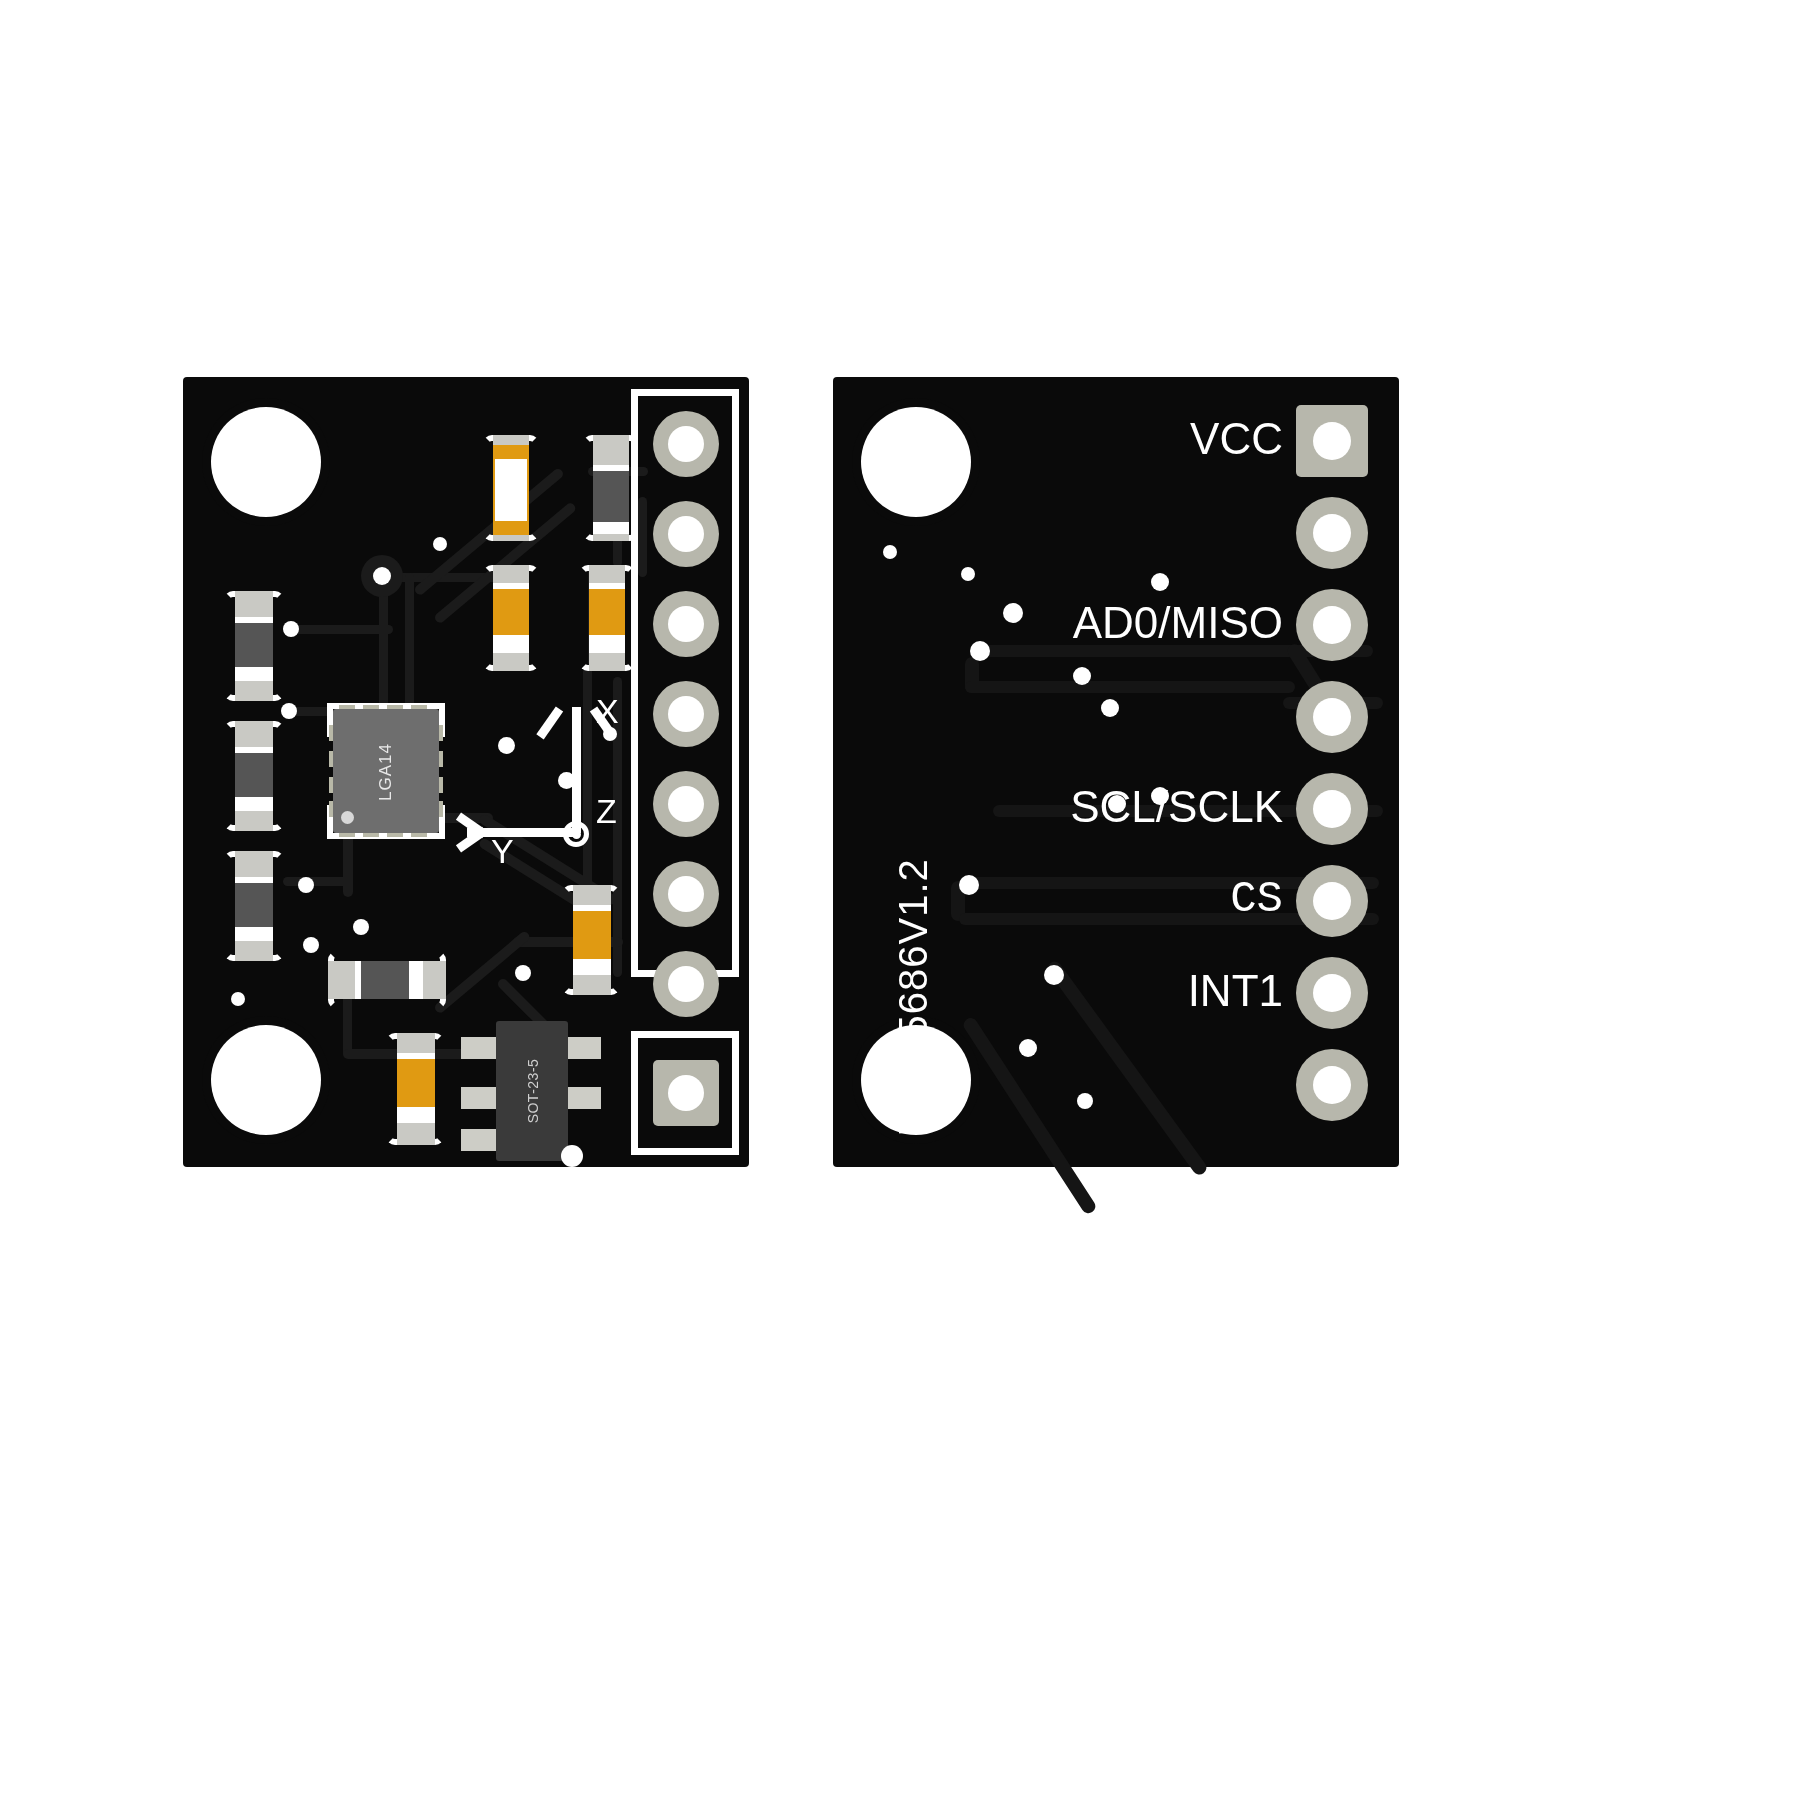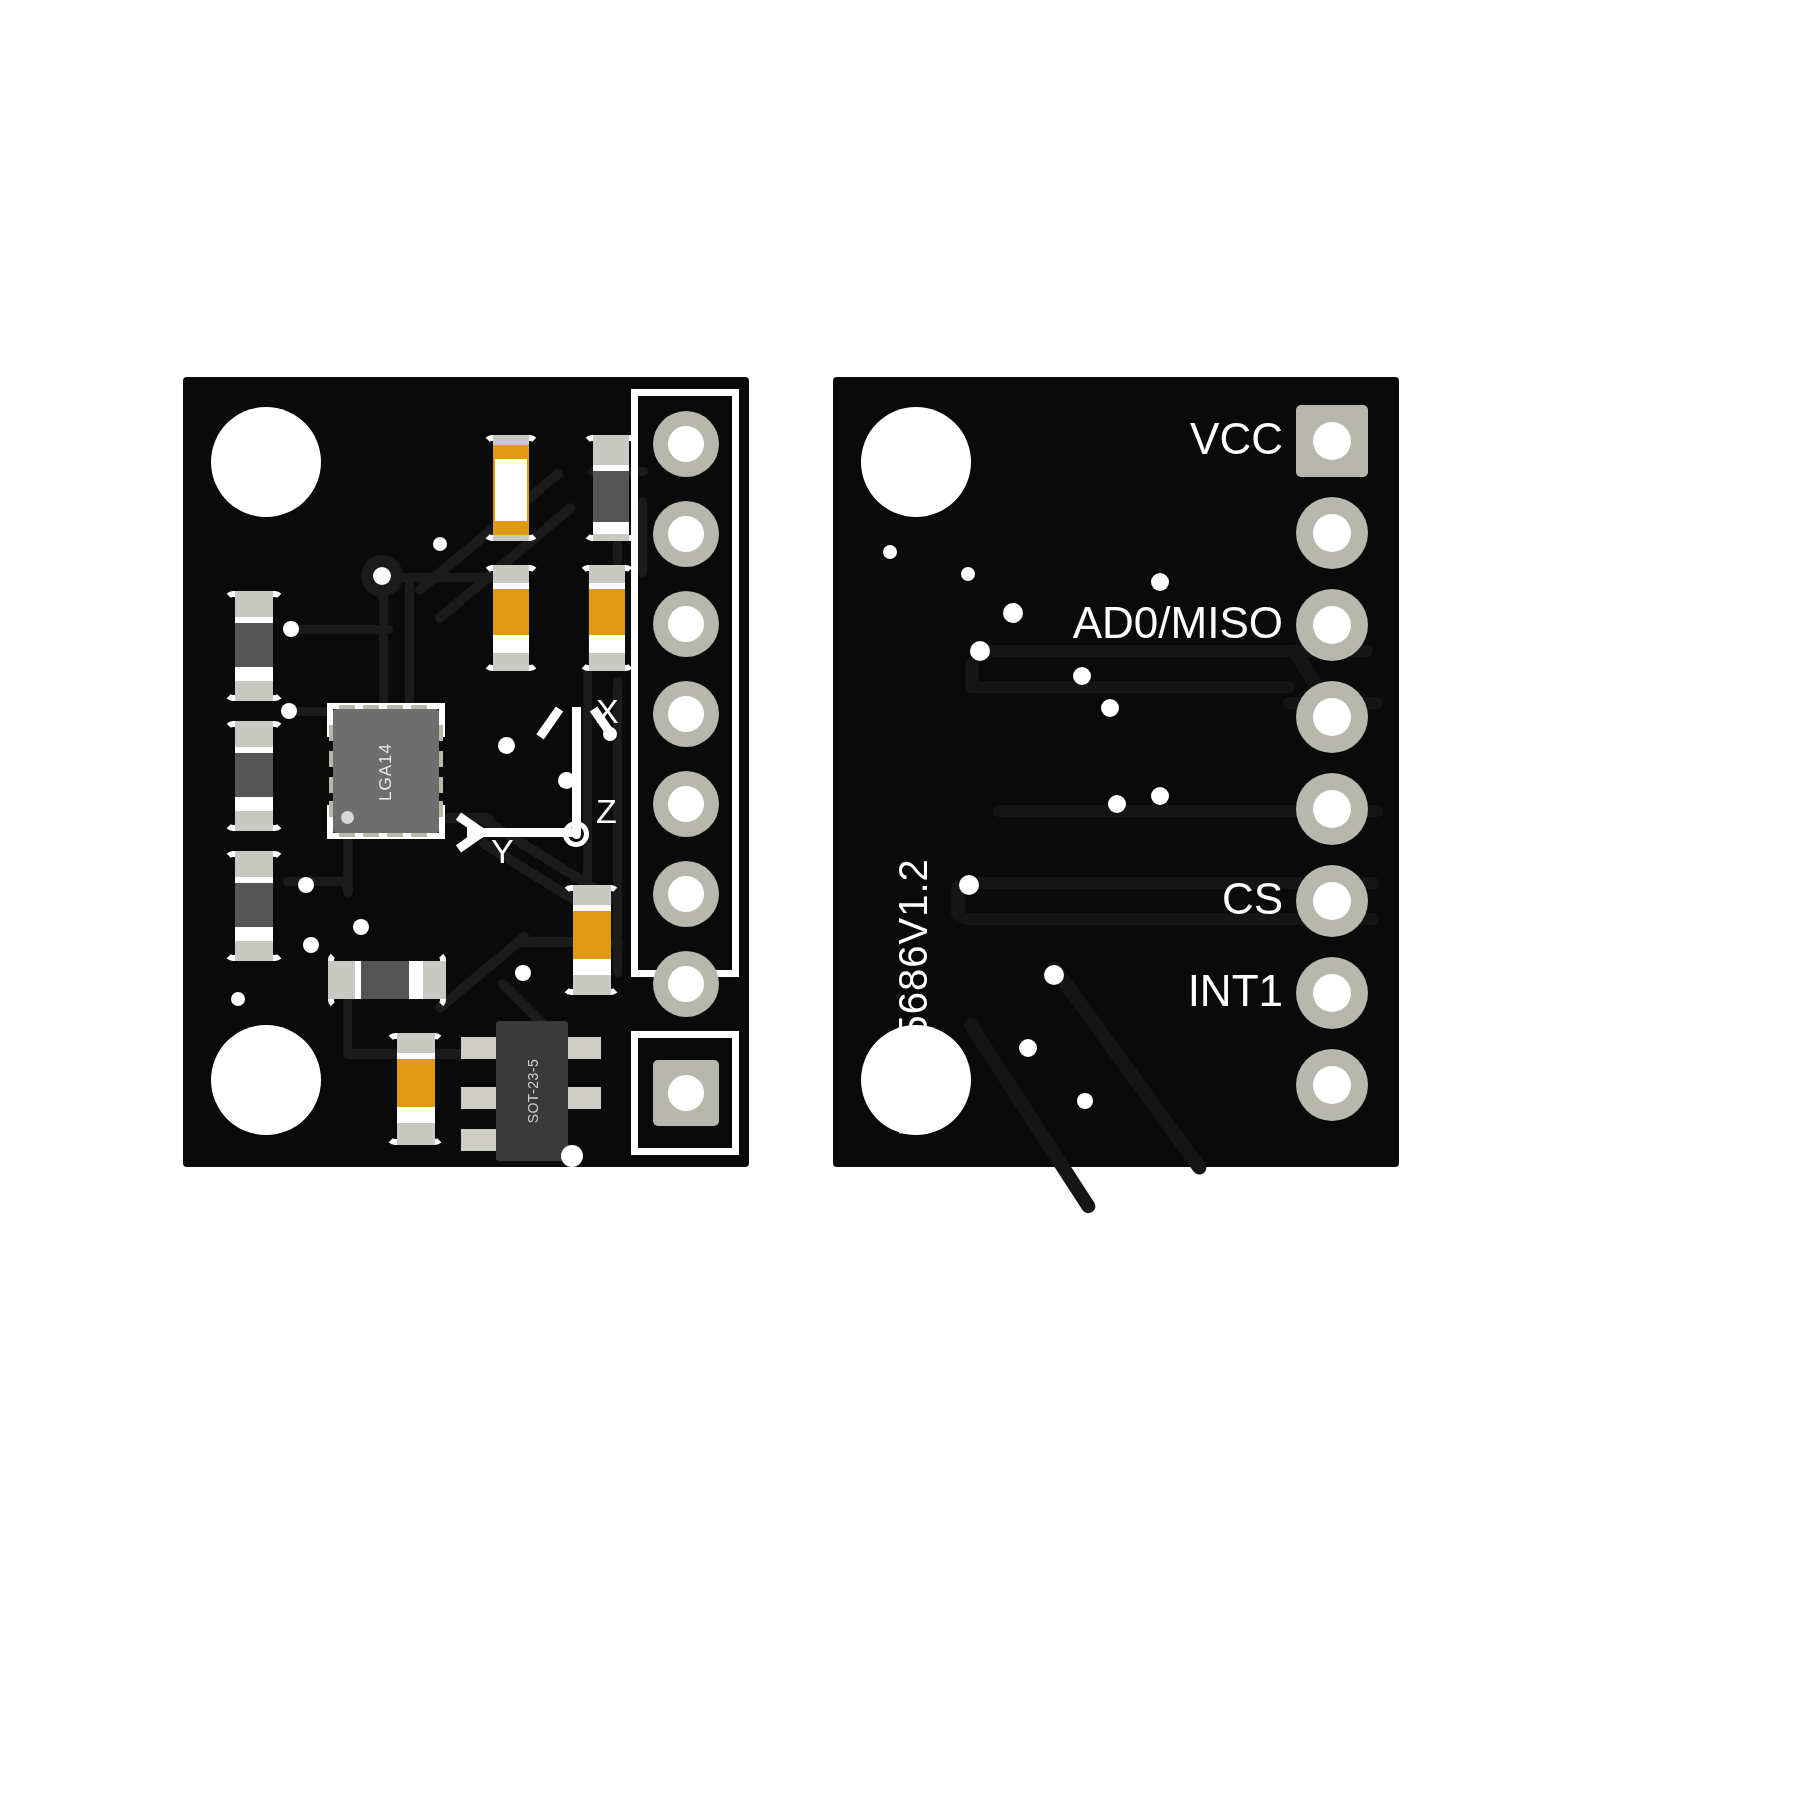--- a/index.html
+++ b/index.html
@@ -290,24 +290,25 @@
 
     <div class="hdr-pad" style="left:463px;top:212px;width:72px;height:72px;"></div>
     <div class="hdr-hole" style="left:480px;top:229px;width:38px;height:38px;"></div>
     <div class="pin-label" style="left:150px;top:221px;width:300px;">AD0/MISO</div>
 
     <div class="hdr-pad" style="left:463px;top:304px;width:72px;height:72px;"></div>
     <div class="hdr-hole" style="left:480px;top:321px;width:38px;height:38px;"></div>
 
     <div class="hdr-pad" style="left:463px;top:396px;width:72px;height:72px;"></div>
     <div class="hdr-hole" style="left:480px;top:413px;width:38px;height:38px;"></div>
+    <div class="pin-label" style="left:150px;top:405px;width:300px;">SCL/SCLK</div>
 
     <div class="hdr-pad" style="left:463px;top:488px;width:72px;height:72px;"></div>
     <div class="hdr-hole" style="left:480px;top:505px;width:38px;height:38px;"></div>
-    <div class="pin-label" style="left:180px;top:497px;width:270px;">CS</div>
+    <div class="pin-label" style="left:180px;top:497px;width:270px;font-family:Liberation Mono, monospace;">CS</div>
 
     <div class="hdr-pad" style="left:463px;top:580px;width:72px;height:72px;"></div>
     <div class="hdr-hole" style="left:480px;top:597px;width:38px;height:38px;"></div>
     <div class="pin-label" style="left:180px;top:589px;width:270px;">INT1</div>
 
     <div class="hdr-pad" style="left:463px;top:672px;width:72px;height:72px;"></div>
     <div class="hdr-hole" style="left:480px;top:689px;width:38px;height:38px;"></div>
 
   </div>
 </div>

